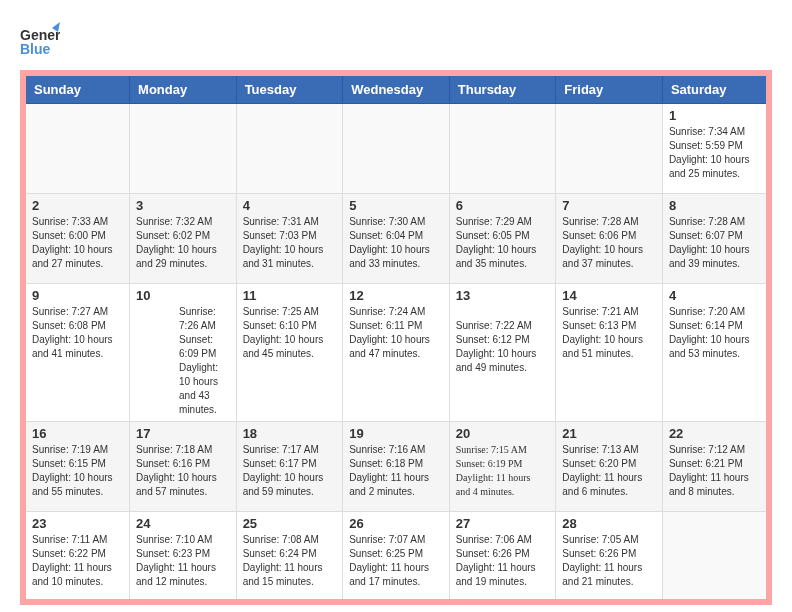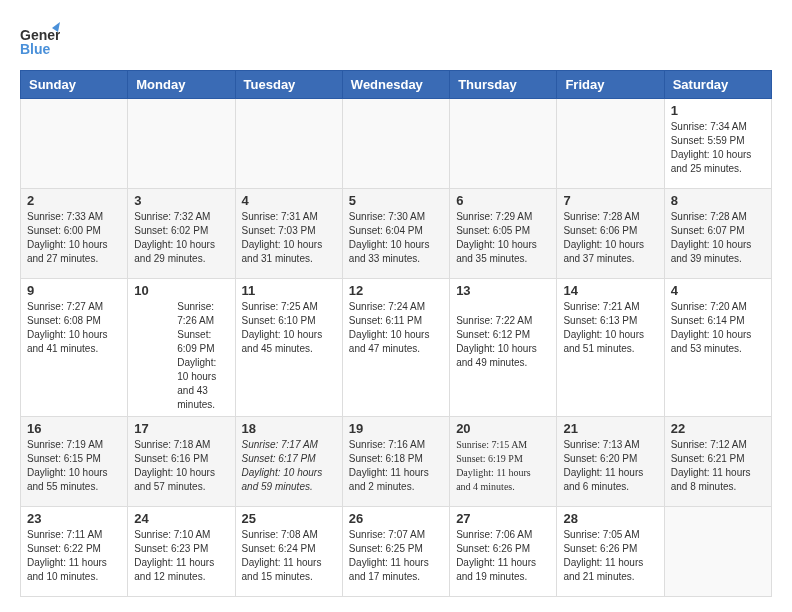--- a/index.html
+++ b/index.html
@@ -29,21 +29,21 @@
       font-weight: normal;
       color: #333;
     }
     .location {
       font-size: 16px;
       color: #555;
     }
     .calendar {
       width: 100%;
       border-collapse: collapse;
-      border: 1px solid #fca5a5;
+      border: 6px solid #fca5a5;
     }
     .calendar th {
       background-color: #3a6bb5;
       color: white;
       text-align: left;
       padding: 6px 8px;
       font-size: 13px;
       border: 1px solid #2a5aa5;
     }
     .calendar td {
@@ -231,21 +231,21 @@
         </td>
         <td>
           <div class="day-num">17</div>
           <div class="day-info" style="white-space: pre-line;">Sunrise: 7:18 AM
 Sunset: 6:16 PM
 Daylight: 10 hours
 and 57 minutes.</div>
         </td>
         <td>
           <div class="day-num">18</div>
-          <div class="day-info" style="white-space: pre-line; font-style: italic;">Sunrise: 7:17 AM
+          <div class="day-info" style="white-space: pre-line;">Sunrise: 7:17 AM
 Sunset: 6:17 PM
 Daylight: 10 hours
 and 59 minutes.</div>
         </td>
         <td>
           <div class="day-num">19</div>
           <div class="day-info" style="white-space: pre-line;">Sunrise: 7:16 AM
 Sunset: 6:18 PM
 Daylight: 11 hours
 and 2 minutes.</div>

